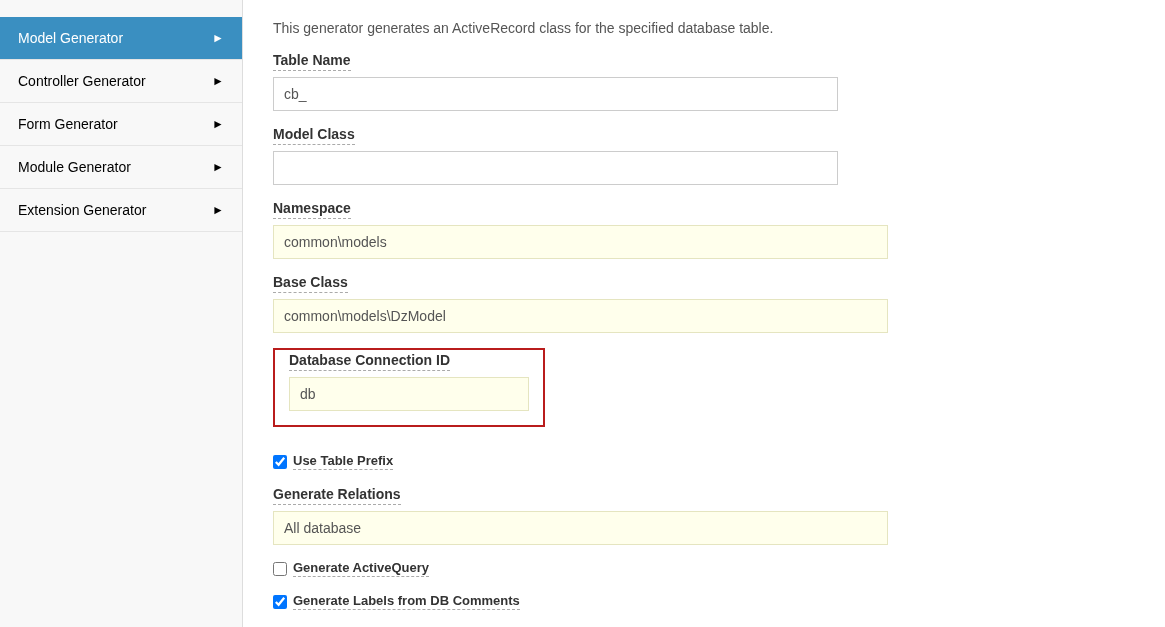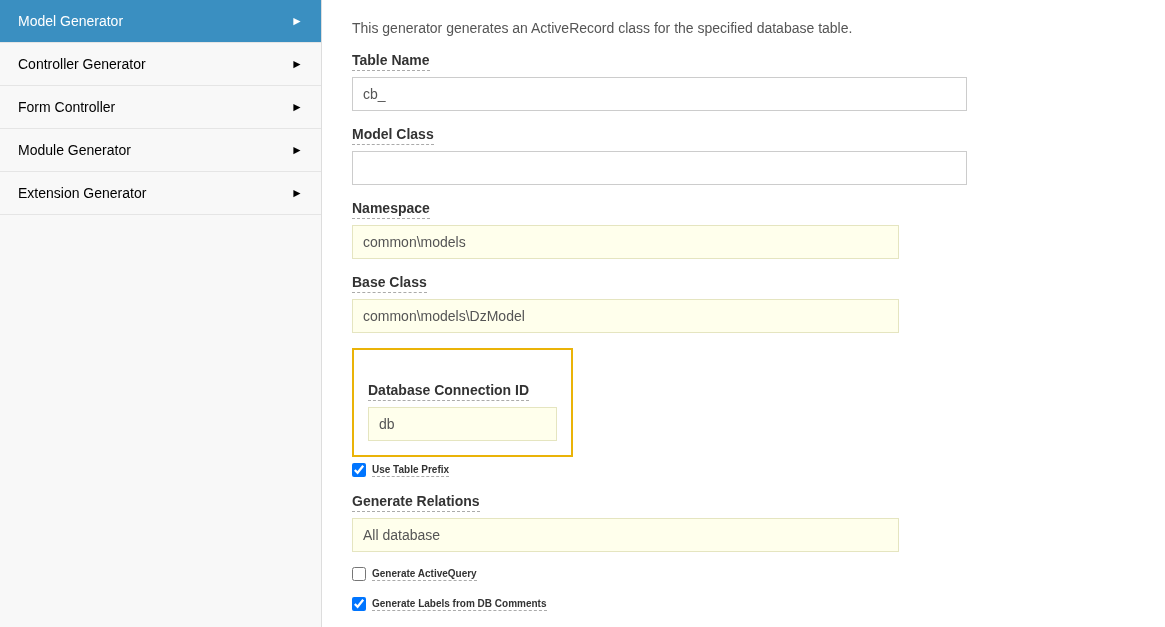--- a/index.html
+++ b/index.html
@@ -9,25 +9,25 @@
       color: #333;
       background: #fff;
       display: flex;
       height: 627px;
       width: 1165px;
       overflow: hidden;
     }
 
     
     .sidebar {
-      width: 322px;
+      width: 243px;
       background: #f8f8f8;
       border-right: 1px solid #ddd;
       flex-shrink: 0;
-      padding-top: 0;
+      padding-top: 17px;
     }
 
     .sidebar-item {
       display: flex;
       align-items: center;
       justify-content: space-between;
       padding: 13px 18px;
       border-bottom: 1px solid #e5e5e5;
       cursor: pointer;
       color: #000000;
@@ -64,80 +64,80 @@
       font-weight: bold;
       font-size: 14px;
       color: #333;
       margin-bottom: 6px;
       border-bottom: 1px dashed #aaa;
       padding-bottom: 2px;
       width: fit-content;
     }
 
     .field-input {
-      width: 615px;
+      width: 565px;
       padding: 8px 10px;
       border: 1px solid #ccc;
       font-size: 14px;
       color: #555;
       background: #fff;
       outline: none;
     }
 
     .field-readonly {
-      width: 547px;
+      width: 615px;
       padding: 8px 10px;
       background: #ffffec;
       border: 1px solid #e5e5c0;
       font-size: 14px;
       color: #555;
     }
 
     
     .highlighted-section {
-      border: 2px solid #eab308;
-      padding: 32px 14px 14px 14px;
+      border: 2px solid #b91c1c;
+      padding: 2px 14px 14px 14px;
       display: inline-block;
-      margin-bottom: 6px;
+      margin-bottom: 26px;
     }
 
     .checkbox-row {
       display: flex;
       align-items: center;
       gap: 6px;
       margin-bottom: 16px;
     }
     .checkbox-row input[type="checkbox"] {
       width: 14px;
       height: 14px;
       cursor: pointer;
     }
     .checkbox-label {
       font-weight: bold;
-      font-size: 10px;
+      font-size: 13px;
       color: #333;
       border-bottom: 1px dashed #aaa;
       padding-bottom: 1px;
       cursor: pointer;
     }
   </style>
 </head>
 <body>
 
 <div class="sidebar">
   <div class="sidebar-item active">
     <span>Model Generator</span>
     <span class="chevron">►</span>
   </div>
   <div class="sidebar-item">
     <span>Controller Generator</span>
     <span class="chevron">►</span>
   </div>
   <div class="sidebar-item">
-    <span>Form Controller</span>
+    <span>Form Generator</span>
     <span class="chevron">►</span>
   </div>
   <div class="sidebar-item">
     <span>Module Generator</span>
     <span class="chevron">►</span>
   </div>
   <div class="sidebar-item">
     <span>Extension Generator</span>
     <span class="chevron">►</span>
   </div>
@@ -168,21 +168,21 @@
   
   <div class="field-group">
     <label class="field-label">Base Class</label>
     <div class="field-readonly">common\models\DzModel</div>
   </div>
 
   
   <div class="highlighted-section">
     <div class="field-group" style="margin-bottom:0;">
       <label class="field-label">Database Connection ID</label>
-      <div class="field-readonly" style="width:189px;">db</div>
+      <div class="field-readonly" style="width:240px;">db</div>
     </div>
   </div>
 
   
   <div class="checkbox-row">
     <input type="checkbox" id="useTablePrefix" checked="" style="">
     <label class="checkbox-label" for="useTablePrefix">Use Table Prefix</label>
   </div>
 
   

